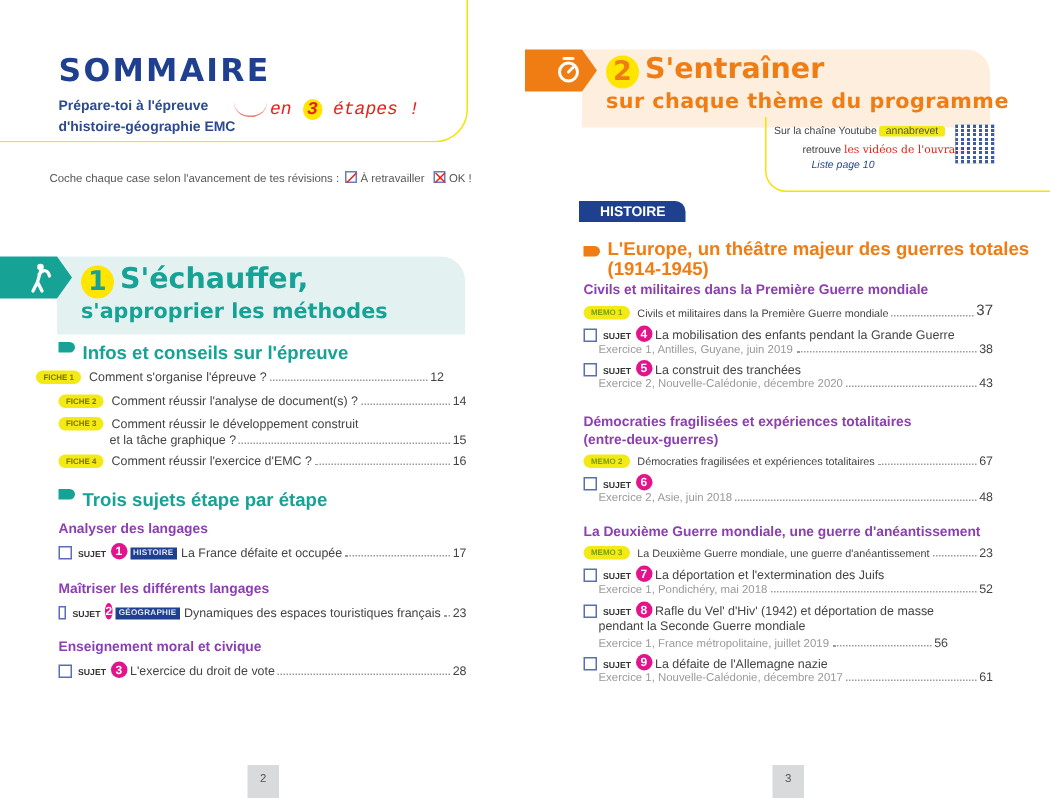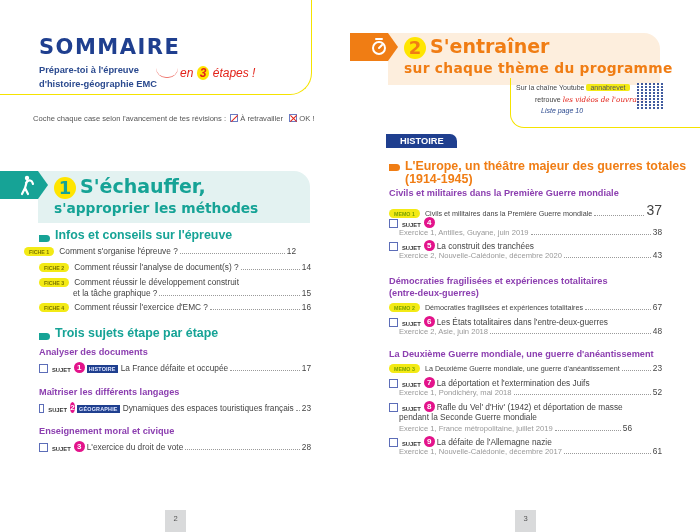--- a/index.html
+++ b/index.html
@@ -4,35 +4,35 @@
 <style>
 *{box-sizing:border-box;margin:0;padding:0}
 body{width:700px;height:532px;background:#fff;font-family:"Liberation Sans",sans-serif;position:relative;overflow:hidden;color:#333}
 .page{position:absolute;top:0;height:428px;width:350px}
 #left{left:0}
 .abs{position:absolute}
 
 .hdrbox{position:absolute;left:-10px;top:-10px;width:322px;height:105px;border:1.5px solid #f5e300;border-top:none;border-left:none;border-radius:0 0 22px 0}
 .sommaire{position:absolute;left:39px;top:35px;font-family:"DejaVu Sans",sans-serif;font-weight:bold;font-size:21px;letter-spacing:1.5px;color:#1f3f8f}
 .subt{position:absolute;left:39px;top:64px;font-size:9.3px;font-weight:bold;color:#2b4a8f;line-height:13.5px;font-family:"Liberation Sans",sans-serif}
-.etapes{position:absolute;left:180px;top:66px;font-family:Liberation Sans, sans-serif;font-style:italic;font-size:12px;color:#e2231a}
+.etapes{position:absolute;left:180px;top:66px;font-family:Liberation Mono, monospace;font-style:italic;font-size:12px;color:#e2231a}
 .etapes .dot{display:inline-block;background:#ffe500;border-radius:50%;padding:0 3px;font-weight:bold}
 .arrow{position:absolute;left:156px;top:68px;width:22px;height:10px;border-bottom:1.5px solid #ef7a72;border-radius:0 0 10px 10px}
 .legend{position:absolute;left:33px;top:114px;font-size:7.6px;color:#555}
 .cb{display:inline-block;width:8px;height:8px;border:1px solid #6b7cc2;vertical-align:-1px;position:relative;margin-right:2px}
 .cb.slash::after{content:"";position:absolute;left:-1px;top:3px;width:9px;height:1.2px;background:#e2231a;transform:rotate(-45deg)}
 .cb.x::before,.cb.x::after{content:"";position:absolute;left:-1px;top:3px;width:9px;height:1.2px;background:#e2231a;transform:rotate(45deg)}
 .cb.x::after{transform:rotate(-45deg)}
 
 .banner{position:absolute;height:52px;border-radius:0 16px 0 0}
 .band-tab{position:absolute;width:38px;height:28px}
 .band-tab::after{content:"";position:absolute;right:-10px;top:0;border-left:10px solid;border-color:inherit;border-top:14px solid transparent;border-bottom:14px solid transparent}
 .num{position:absolute;width:22px;height:22px;border-radius:50%;background:#ffe500;font-weight:bold;font-size:18px;text-align:center;line-height:22px;font-family:"DejaVu Sans",sans-serif}
 .btitle{position:absolute;font-family:"DejaVu Sans",sans-serif;font-weight:bold}
-.h2{position:absolute;font-size:12.4px;font-weight:bold;display:flex;align-items:flex-end}
+.h2{position:absolute;font-size:12.4px;font-weight:bold;display:flex;align-items:flex-start}
 .h2 .pill{display:inline-block;width:11px;height:7px;border-radius:0 4px 4px 0;margin-right:5px}
 .h3{position:absolute;font-size:9.2px;font-weight:bold;color:#8c3fb0}
 .row{position:absolute;font-size:8.3px;color:#444;display:flex;align-items:flex-end;white-space:nowrap}
 .row .fill{flex:1;border-bottom:1px dotted #9a9a9a;margin:0 2px 2px 2px;min-width:4px}
 .fiche{display:inline-block;background:#f3ea15;color:#7a7400;font-size:5.3px;font-weight:bold;border-radius:5px;padding:1.5px 5px;margin-right:5px;vertical-align:1px}
 .memo{display:inline-block;background:#f3ea15;color:#7aa000;font-size:5.3px;font-weight:bold;border-radius:5px;padding:1.5px 5px;margin-right:5px}
 .sq{display:inline-block;width:9px;height:9px;border:1.1px solid #5c6db8;margin-right:4px;vertical-align:-1px}
 .sujet{font-size:5.8px;font-weight:bold;color:#333;margin-right:3px}
 .pnum{display:inline-block;width:11px;height:11px;border-radius:50%;background:#e3138b;color:#fff;font-size:8px;font-weight:bold;text-align:center;line-height:11px;margin-right:2px}
 .tag{display:inline-block;background:#1f3f8f;color:#dfe6ff;font-size:5.4px;font-weight:bold;padding:1px 2px;margin-right:3px;letter-spacing:.2px}
@@ -105,21 +105,21 @@
       <span>Comment réussir l'exercice d'EMC ?</span>
       <span class="fill"></span>
       <span>16</span>
     </div>
 
   <div class="h2" style="left:39px;top:326px;color:#16a396">
       <span class="pill" style="background:#16a396"></span>
       <span>Trois sujets étape par étape</span>
     </div>
 
-  <div class="h3" style="left:39px;top:347px">Analyser des documents</div>
+  <div class="h3" style="left:39px;top:347px">Analyser des langages</div>
   <div class="row" style="left:39px;top:362px;width:272px">
       <span class="sq"></span>
       <span class="sujet">SUJET</span>
       <span class="pnum">1</span>
       <span class="tag">HISTOIRE</span>
       <span>La France défaite et occupée</span>
       <span class="fill"></span>
       <span>17</span>
     </div>
 
@@ -153,42 +153,43 @@
       <circle cx="9" cy="11" r="6" stroke="#fff" stroke-width="2" fill="none"></circle>
       <path d="M6 2 H12 M9 11 L12 8" stroke="#fff" stroke-width="2" stroke-linecap="round"></path>
     </svg>
 </div>
 <div class="num" style="left:404px;top:37px;color:#f07d14">2</div>
 <div class="btitle" style="left:430px;top:35px;font-size:19px;color:#f07d14">S'entraîner</div>
 <div class="btitle" style="left:404px;top:60px;font-size:13.8px;color:#f07d14;letter-spacing:.3px">sur chaque thème du programme</div>
 
 <div class="ytbox"></div>
 <div class="abs" style="left:516px;top:84px;font-size:7px;color:#444;white-space:nowrap"><span>Sur la chaîne Youtube</span> <span style="background:#f3ea15;padding:0 4px;border-radius:2px;color:#555">annabrevet</span></div>
-<div class="abs" style="left:535px;top:95px;font-size:7px;color:#444;white-space:nowrap"><span>retrouve</span> <span style="color:#e2231a;font-style:italic;font-family:'DejaVu Serif',serif;font-size:7.2px">les vidéos de l'ouvrage</span></div>
+<div class="abs" style="left:535px;top:95px;font-size:7px;color:#444;white-space:nowrap"><span>retrouve</span> <span style="color:#e2231a;font-family:'DejaVu Serif',serif;font-size:7.2px">les vidéos de l'ouvrage</span></div>
 <div class="abs" style="left:541px;top:107px;font-size:7px;color:#2b4a8f;font-style:italic">Liste page 10</div>
 <div class="qr"></div>
 
 <div class="histoire">HISTOIRE</div>
 
 <div class="h2" style="left:389px;top:160px;color:#f07d14;align-items:flex-start">
     <span class="pill" style="background:#f07d14;margin-top:4px"></span>
     <span style="line-height:12.5px"><span>L'Europe, un théâtre majeur des guerres totales</span><br><span>(1914-1945)</span></span>
   </div>
 
 <div class="h3" style="left:389px;top:188px">Civils et militaires dans la Première Guerre mondiale</div>
 <div class="row" style="left:389px;top:202px;width:273px;font-size:7.2px">
     <span class="memo">MEMO 1</span>
     <span>Civils et militaires dans la Première Guerre mondiale</span>
     <span class="fill"></span>
-    <span style="font-size:14px">37</span>
+    <span style="font-size:10px">37</span>
   </div>
 <div class="row" style="left:389px;top:217px;width:273px">
     <span class="sq"></span>
     <span class="sujet">SUJET</span>
     <span class="pnum">4</span>
+    <span>La mobilisation des enfants pendant la Grande Guerre</span>
   </div>
 <div class="row" style="left:399px;top:227px;width:263px">
     <span class="sub">Exercice 1, Antilles, Guyane, juin 2019</span>
     <span class="fill"></span>
     <span>38</span>
   </div>
 <div class="row" style="left:389px;top:240px;width:273px">
     <span class="sq"></span>
     <span class="sujet">SUJET</span>
     <span class="pnum">5</span>
@@ -204,21 +205,20 @@
 <div class="row" style="left:389px;top:302px;width:273px;font-size:7.2px">
     <span class="memo">MEMO 2</span>
     <span>Démocraties fragilisées et expériences totalitaires</span>
     <span class="fill"></span>
     <span style="font-size:8.3px">67</span>
   </div>
 <div class="row" style="left:389px;top:316px;width:273px">
     <span class="sq"></span>
     <span class="sujet">SUJET</span>
     <span class="pnum">6</span>
-    <span>Les États totalitaires dans l'entre-deux-guerres</span>
   </div>
 <div class="row" style="left:399px;top:326px;width:263px">
     <span class="sub">Exercice 2, Asie, juin 2018</span>
     <span class="fill"></span>
     <span>48</span>
   </div>
 
 <div class="h3" style="left:389px;top:349px">La Deuxième Guerre mondiale, une guerre d'anéantissement</div>
 <div class="row" style="left:389px;top:363px;width:273px;font-size:7.2px">
     <span class="memo">MEMO 3</span>

